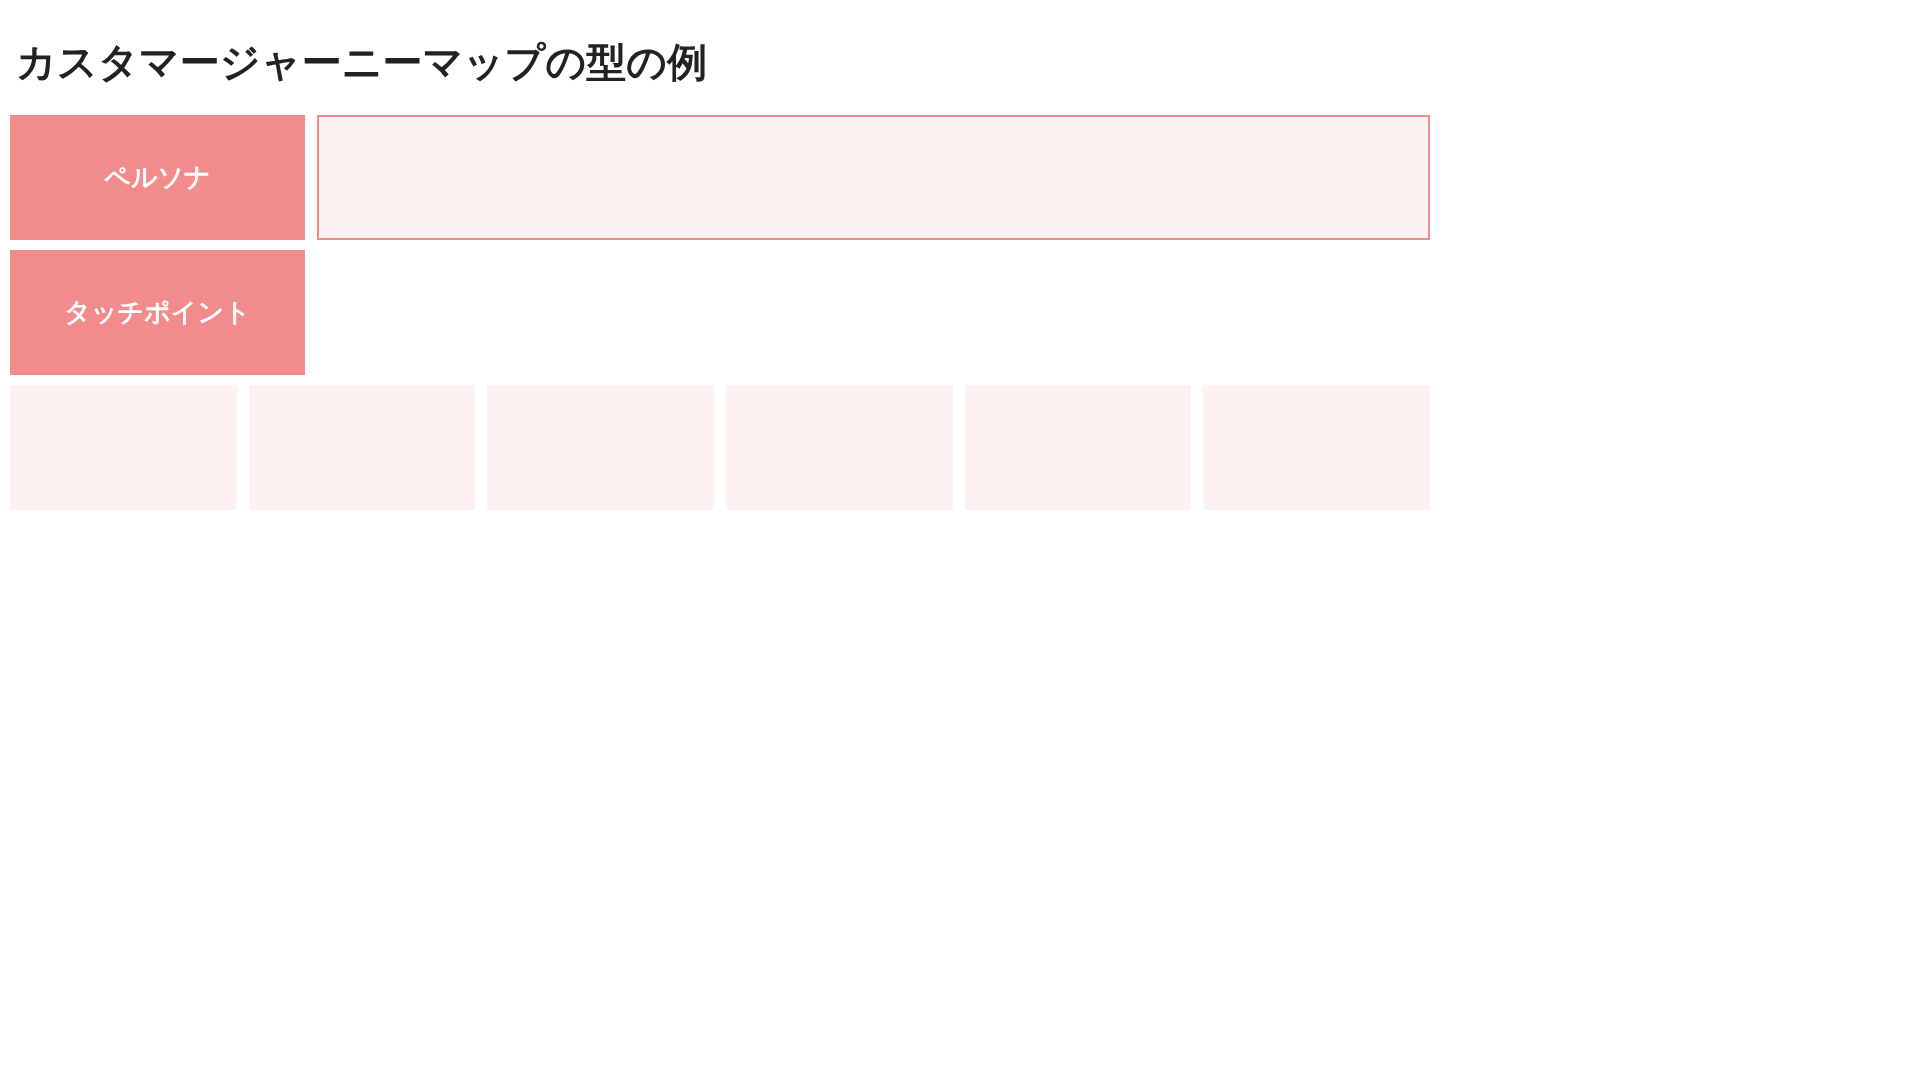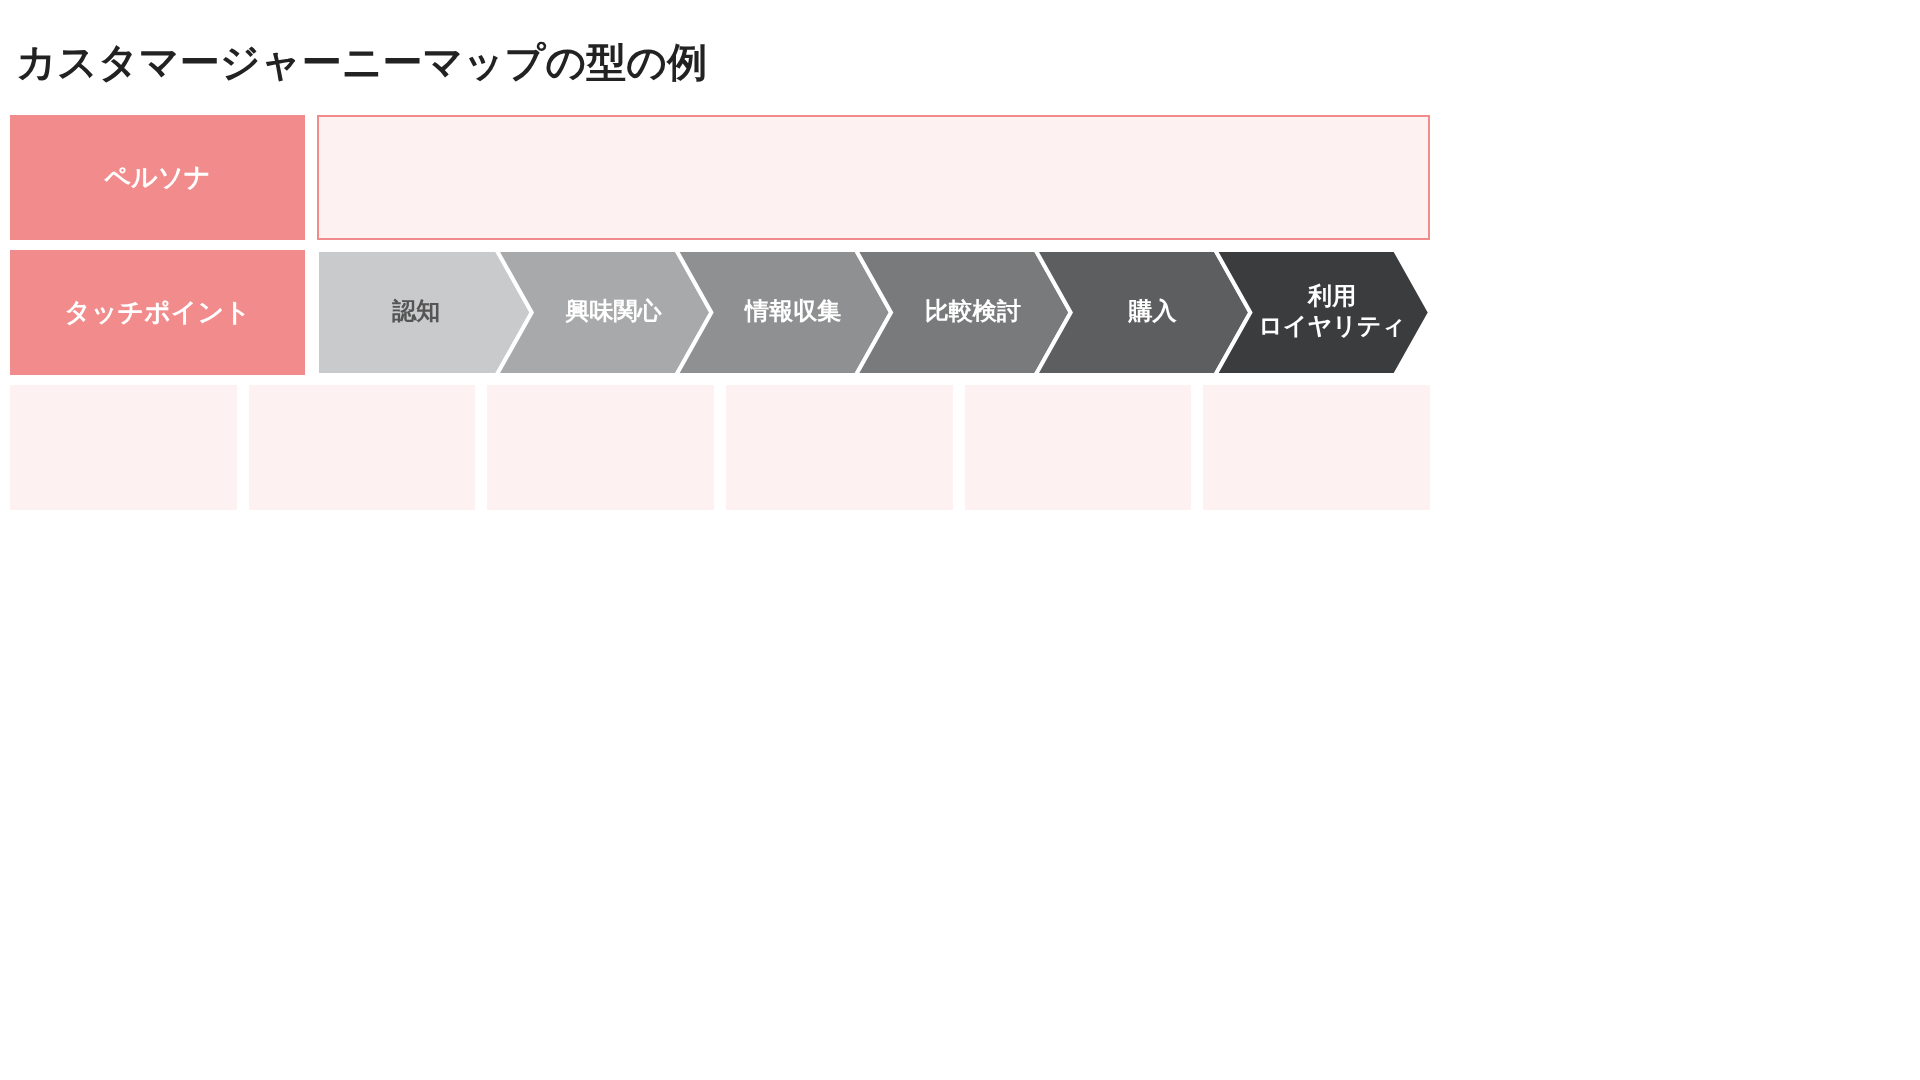--- a/index.html
+++ b/index.html
@@ -80,39 +80,20 @@
 
   <div class="row">
     <div class="row-header">ペルソナ</div>
     <div class="row-body">
       <div class="persona-box"></div>
     </div>
   </div>
 
   <div class="row phase-row">
     <div class="row-header">タッチポイント</div>
-    <div class="row-body">
-      <svg class="phase-svg" viewBox="0 0 1110 125" preserveAspectRatio="none">
-
-        <g id="phase-arrows">
-            <path d="M 0 0 L 179.16666666666666 0 L 214.16666666666666 62.5 L 179.16666666666666 125 L 0 125 Z" fill="#c9cacb" stroke="#ffffff" stroke-width="4"></path>
-            <text x="99.08333333333333" class="phase-label dark" y="62.5">認知</text>
-            <path d="M 179.16666666666666 0 L 358.3333333333333 0 L 393.3333333333333 62.5 L 358.3333333333333 125 L 179.16666666666666 125 L 214.16666666666666 62.5 Z" fill="#a8a9aa" stroke="#ffffff" stroke-width="4"></path>
-            <text x="295.75" class="phase-label" y="62.5">興味関心</text>
-            <path d="M 358.3333333333333 0 L 537.5 0 L 572.5 62.5 L 537.5 125 L 358.3333333333333 125 L 393.3333333333333 62.5 Z" fill="#8f9091" stroke="#ffffff" stroke-width="4"></path>
-            <text x="474.91666666666663" class="phase-label" y="62.5">情報収集</text>
-            <path d="M 537.5 0 L 716.6666666666666 0 L 751.6666666666666 62.5 L 716.6666666666666 125 L 537.5 125 L 572.5 62.5 Z" fill="#797a7b" stroke="#ffffff" stroke-width="4"></path>
-            <text x="654.0833333333333" class="phase-label" y="62.5">比較検討</text>
-            <path d="M 716.6666666666666 0 L 895.8333333333333 0 L 930.8333333333333 62.5 L 895.8333333333333 125 L 716.6666666666666 125 L 751.6666666666666 62.5 Z" fill="#5d5e5f" stroke="#ffffff" stroke-width="4"></path>
-            <text x="833.25" class="phase-label" y="62.5">購入</text>
-            <path d="M 895.8333333333333 0 L 1075 0 L 1110 62.5 L 1075 125 L 895.8333333333333 125 L 930.8333333333333 62.5 Z" fill="#3b3c3d" stroke="#ffffff" stroke-width="4"></path>
-            <text x="1012.4166666666666" class="phase-label" y="48.5"><tspan x="1012.4166666666666" dy="0">利用</tspan><tspan x="1012.4166666666666" dy="30">ロイヤリティ</tspan></text>
-          </g>
-      </svg>
-    </div>
   </div>
 
 
   <div class="row">
     <div class="row-body">
       <div class="cell"></div>
       <div class="cell"></div>
       <div class="cell"></div>
       <div class="cell"></div>
       <div class="cell"></div>

